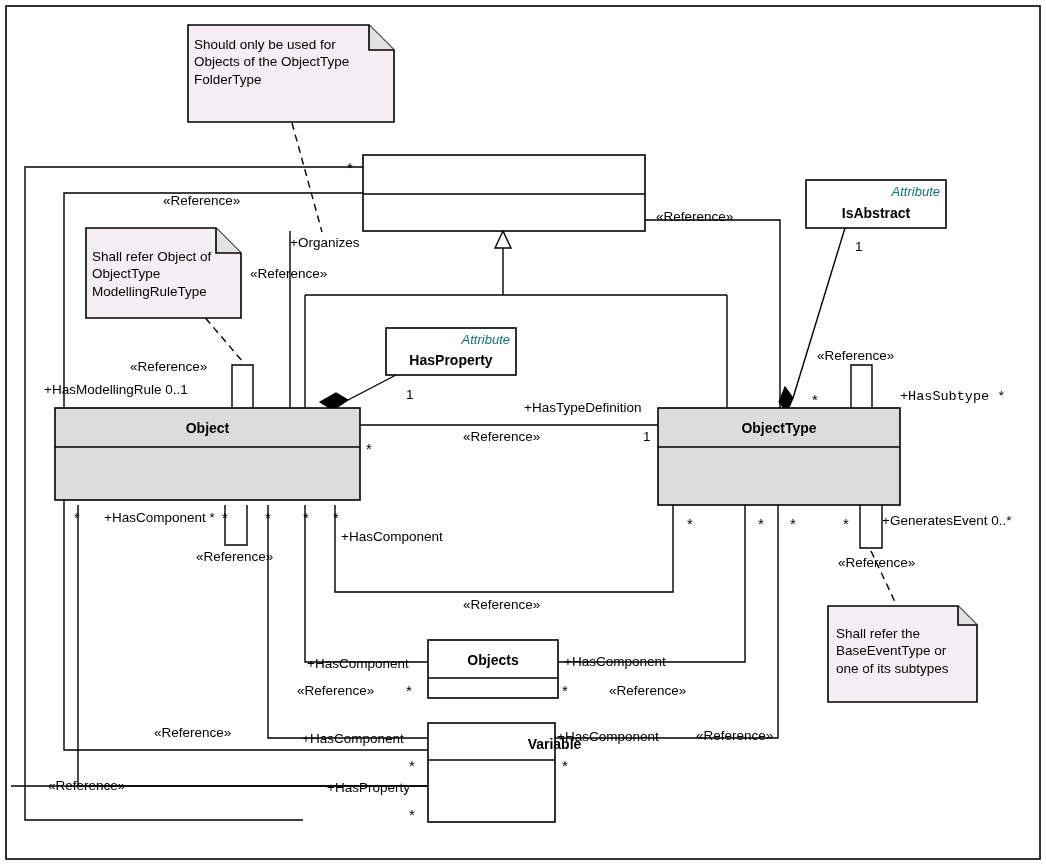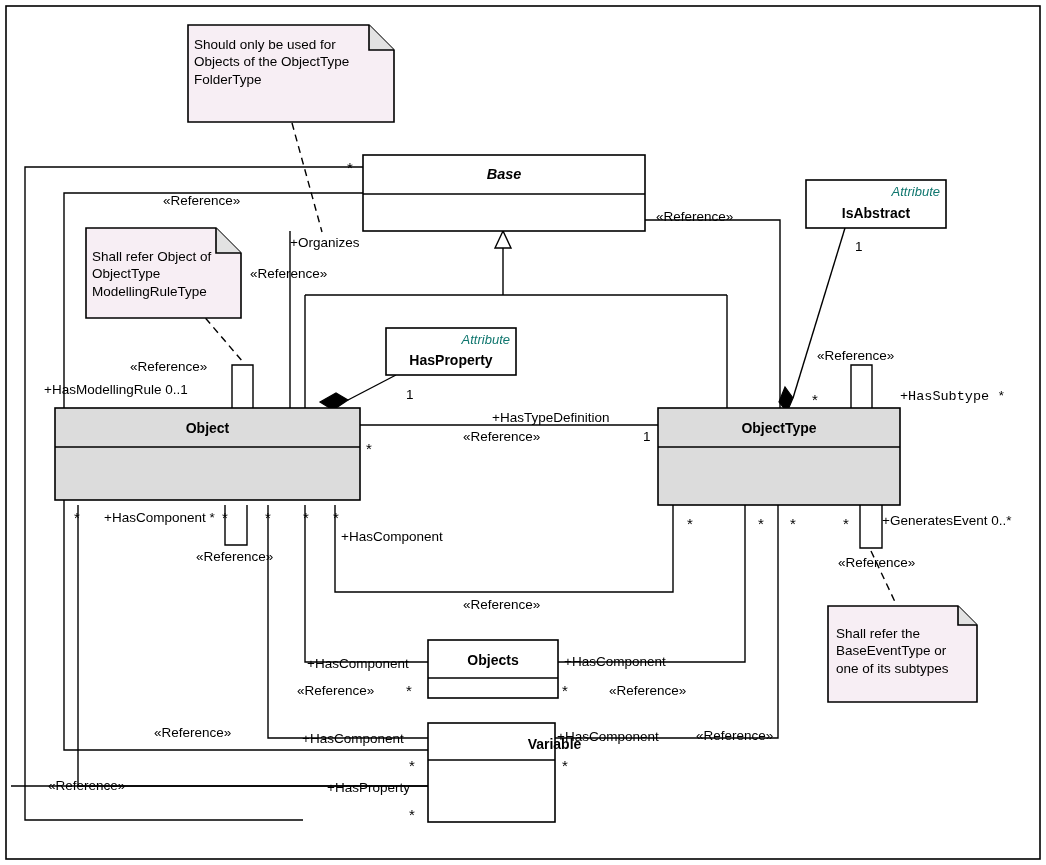--- a/index.html
+++ b/index.html
@@ -119,21 +119,20 @@
     </g>
 
     <g>
       <rect x="386" y="328" width="130" height="47" fill="#ffffff" stroke="#000" stroke-width="1.6"></rect>
     </g>
     <g>
       <rect x="806" y="180" width="140" height="48" fill="#ffffff" stroke="#000" stroke-width="1.6"></rect>
     </g>
   </svg>
 
-  <div class="basename" style="left:363px;top:166px;width:282px;">Base</div>
   <div class="clsname" style="left:55px;top:420px;width:305px;">Object</div>
   <div class="clsname" style="left:658px;top:420px;width:242px;">ObjectType</div>
   <div class="clsname" style="left:428px;top:652px;width:130px;">Objects</div>
   <div class="clsname" style="left:447px;top:736px;width:127px;padding-left:44px;">Variable</div>
 
   <div class="attr-kind" style="left:386px;top:332px;width:124px;text-align:right;">Attribute</div>
   <div class="clsname" style="left:386px;top:352px;width:130px;">HasProperty</div>
 
   <div class="attr-kind" style="left:806px;top:184px;width:134px;text-align:right;">Attribute</div>
   <div class="clsname" style="left:806px;top:205px;width:140px;">IsAbstract</div>
@@ -150,21 +149,21 @@
 
   <div class="lbl" style="left:163px;top:194px;">«Reference»</div>
   <div class="lbl" style="left:290px;top:236px;">+Organizes</div>
   <div class="lbl" style="left:250px;top:267px;">«Reference»</div>
   <div class="lbl" style="left:656px;top:210px;">«Reference»</div>
   <div class="star" style="left:347px;top:160px;">*</div>
 
   <div class="lbl" style="left:130px;top:360px;">«Reference»</div>
   <div class="lbl" style="left:44px;top:383px;">+HasModellingRule 0..1</div>
 
-  <div class="lbl" style="left:492px;top:401px;margin-top:10px;">+HasTypeDefinition</div>
+  <div class="lbl" style="left:524px;top:401px;">+HasTypeDefinition</div>
   <div class="lbl" style="left:463px;top:430px;">«Reference»</div>
   <div class="lbl" style="left:643px;top:430px;">1</div>
   <div class="star" style="left:366px;top:441px;">*</div>
 
   <div class="lbl" style="left:817px;top:349px;">«Reference»</div>
   <div class="lbl" style="left:900px;top:390px;font-family:Liberation Mono, monospace;">+HasSubtype *</div>
   <div class="star" style="left:812px;top:392px;">*</div>
 
   <div class="lbl" style="left:855px;top:240px;">1</div>
   <div class="lbl" style="left:406px;top:388px;">1</div>

